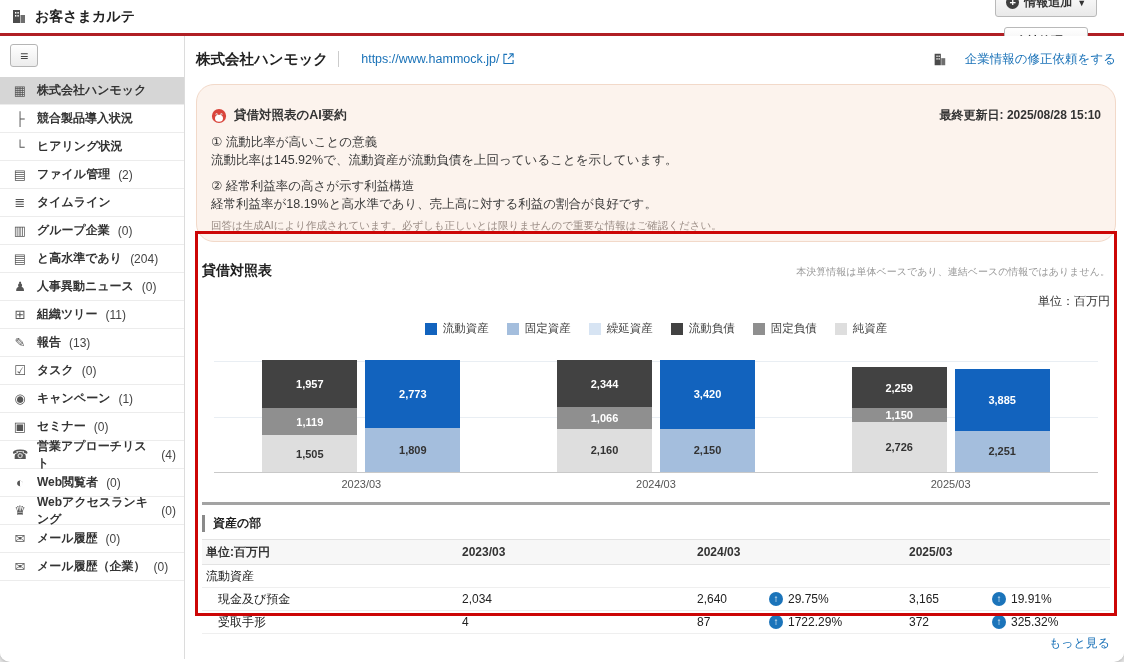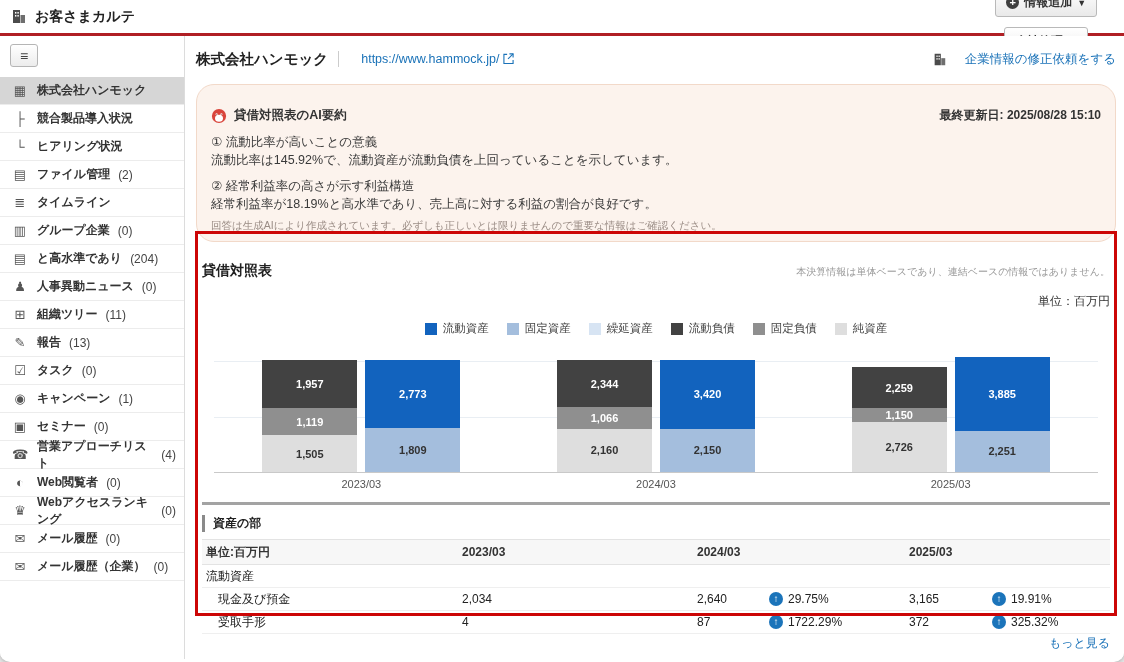--- a/index.html
+++ b/index.html
@@ -333,21 +333,21 @@
                     <div class="seg" style="height: 43.2px; background: rgb(164, 190, 221); color: rgb(51, 51, 51);">2,150</div>
                   </div>
                 </div>
                 <div class="bar-pair">
                   <div class="stack">
                     <div class="seg" style="height: 41.2px; background: rgb(66, 66, 66); color: rgb(255, 255, 255);">2,259</div>
                     <div class="seg" style="height: 14px; background: rgb(143, 143, 143); color: rgb(255, 255, 255);">1,150</div>
                     <div class="seg" style="height: 49.8px; background: rgb(222, 222, 222); color: rgb(51, 51, 51);">2,726</div>
                   </div>
                   <div class="stack">
-                    <div class="seg" style="height: 74px; background: rgb(18, 99, 190); color: rgb(255, 255, 255);">3,885</div>
+                    <div class="seg" style="height: 62px; background: rgb(18, 99, 190); color: rgb(255, 255, 255);">3,885</div>
                     <div class="seg" style="height: 41.1px; background: rgb(164, 190, 221); color: rgb(51, 51, 51);">2,251</div>
                   </div>
                 </div>
               </div>
           </div>
           <div class="xlabels">
               <span>2023/03</span>
               <span>2024/03</span>
               <span>2025/03</span>
             </div>

